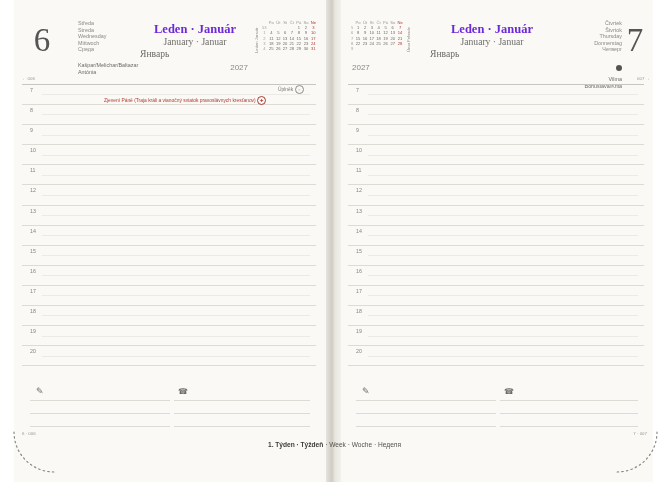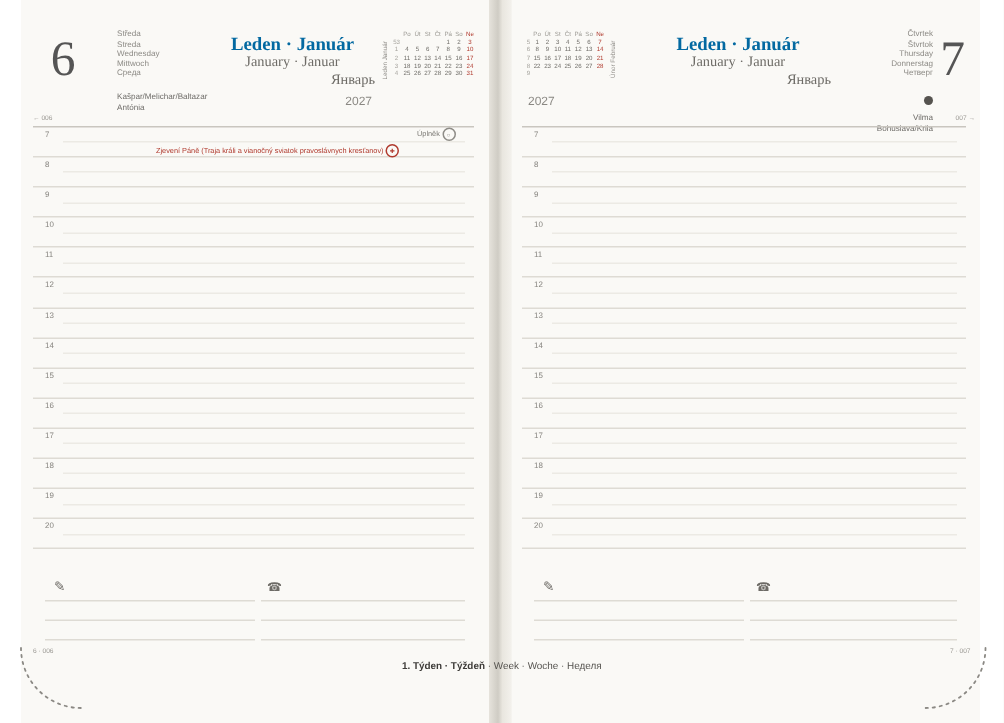--- a/index.html
+++ b/index.html
@@ -14,23 +14,23 @@
   .edge-r{position:absolute;left:653px;top:0;width:16px;height:100%;background:#ffffff;}
 
   
   .corner{position:absolute;width:46px;height:46px;}
   .corner svg{display:block;}
 
   
   .hdr{position:absolute;top:18px;height:62px;}
   .daynum{font-family:"Liberation Serif",serif;font-size:33px;color:#555;line-height:1;}
   .daynames{font-size:5.4px;line-height:6.6px;color:#8c8a85;}
-  .monthbig{font-family:"Liberation Serif",serif;font-size:12.5px;font-weight:bold;color:#0369a1;text-align:center;line-height:14px;}
+  .monthbig{font-family:"Liberation Serif",serif;font-size:12.5px;font-weight:bold;color:#6d28d9;text-align:center;line-height:14px;}
   .monthsub{font-family:"Liberation Serif",serif;font-size:9.6px;color:#6e6c67;text-align:center;line-height:12px;}
-  .monthsub2{font-family:"Liberation Serif",serif;font-size:9.6px;color:#6e6c67;text-align:right;line-height:12px;}
+  .monthsub2{font-family:"Liberation Serif",serif;font-size:9.6px;color:#6e6c67;text-align:left;line-height:12px;}
   .year{font-size:8px;color:#8a8883;}
   .names{font-size:5.4px;color:#6e6c68;line-height:7px;}
 
   
   .mini{font-size:4.1px;color:#6d6b66;border-collapse:collapse;}
   .mini td{padding:0 1.1px;text-align:center;line-height:5.2px;}
   .mini td.hd{color:#9b9993;}
   .mini td.red{color:#b03a2e;}
   .mini .wk{color:#a5a39d;}
   .minilabel{font-size:4.2px;color:#8b8984;writing-mode:vertical-rl;transform:rotate(180deg);line-height:5px;text-align:center;}

